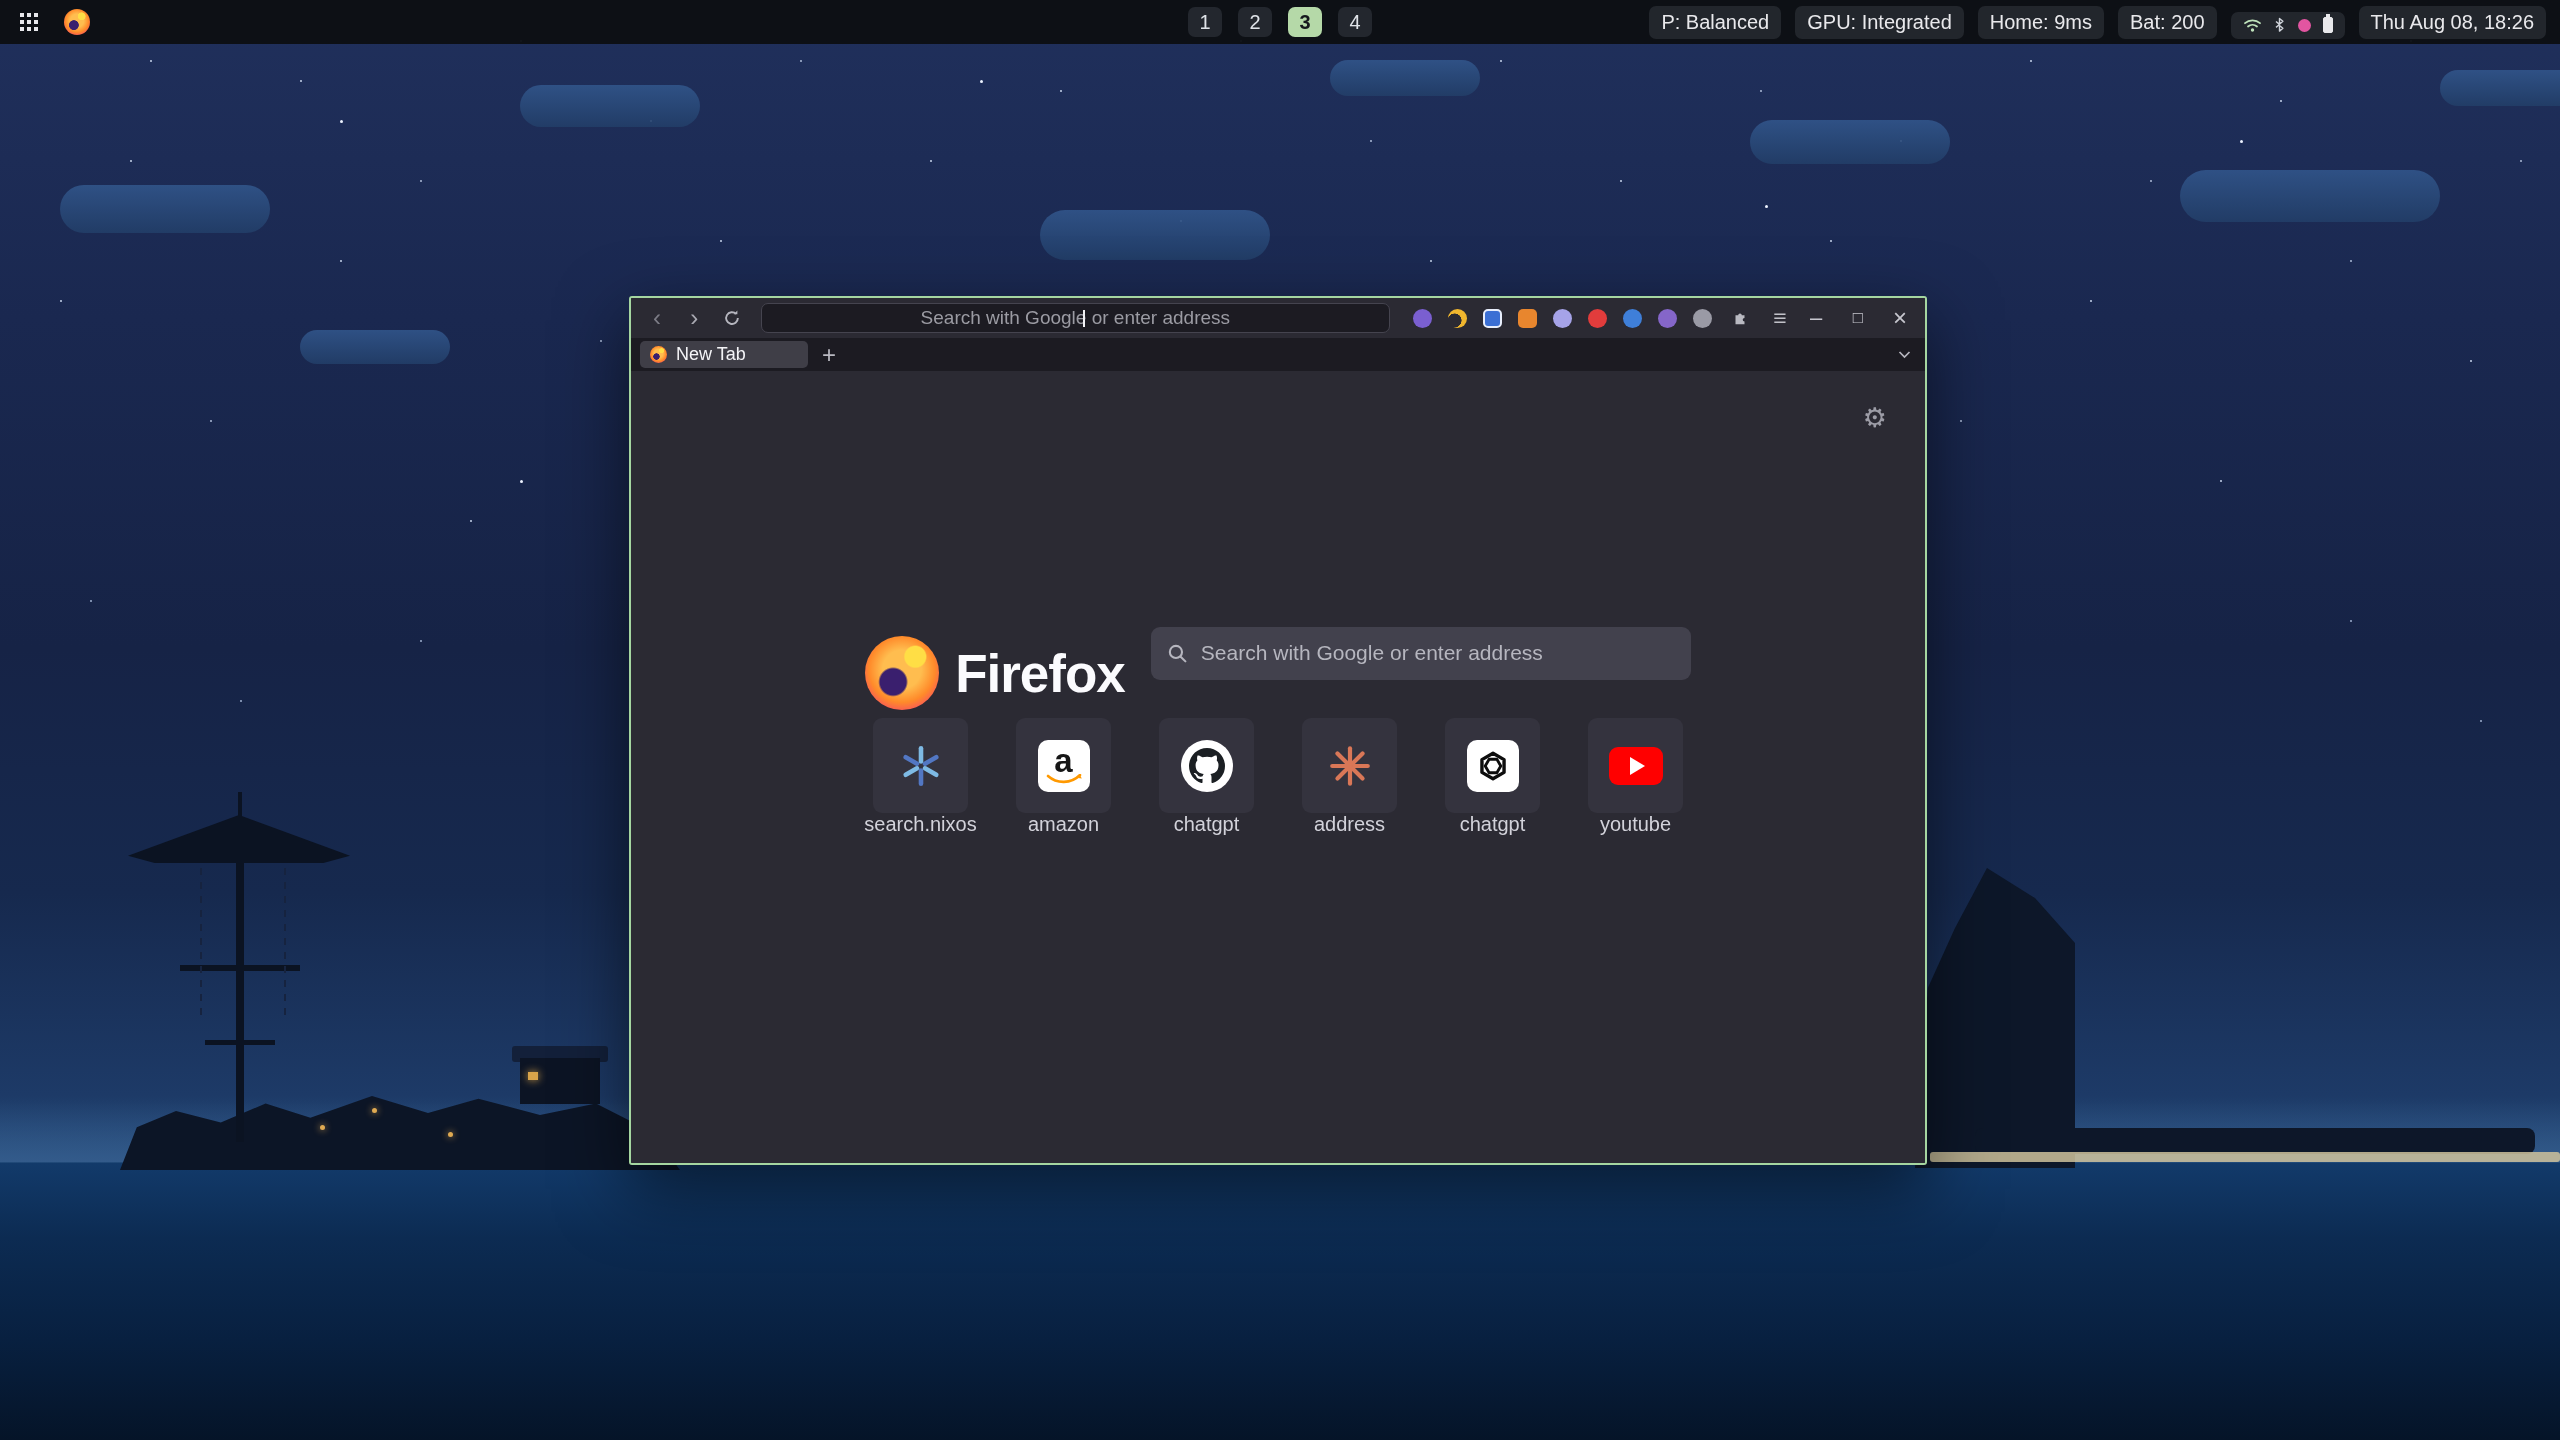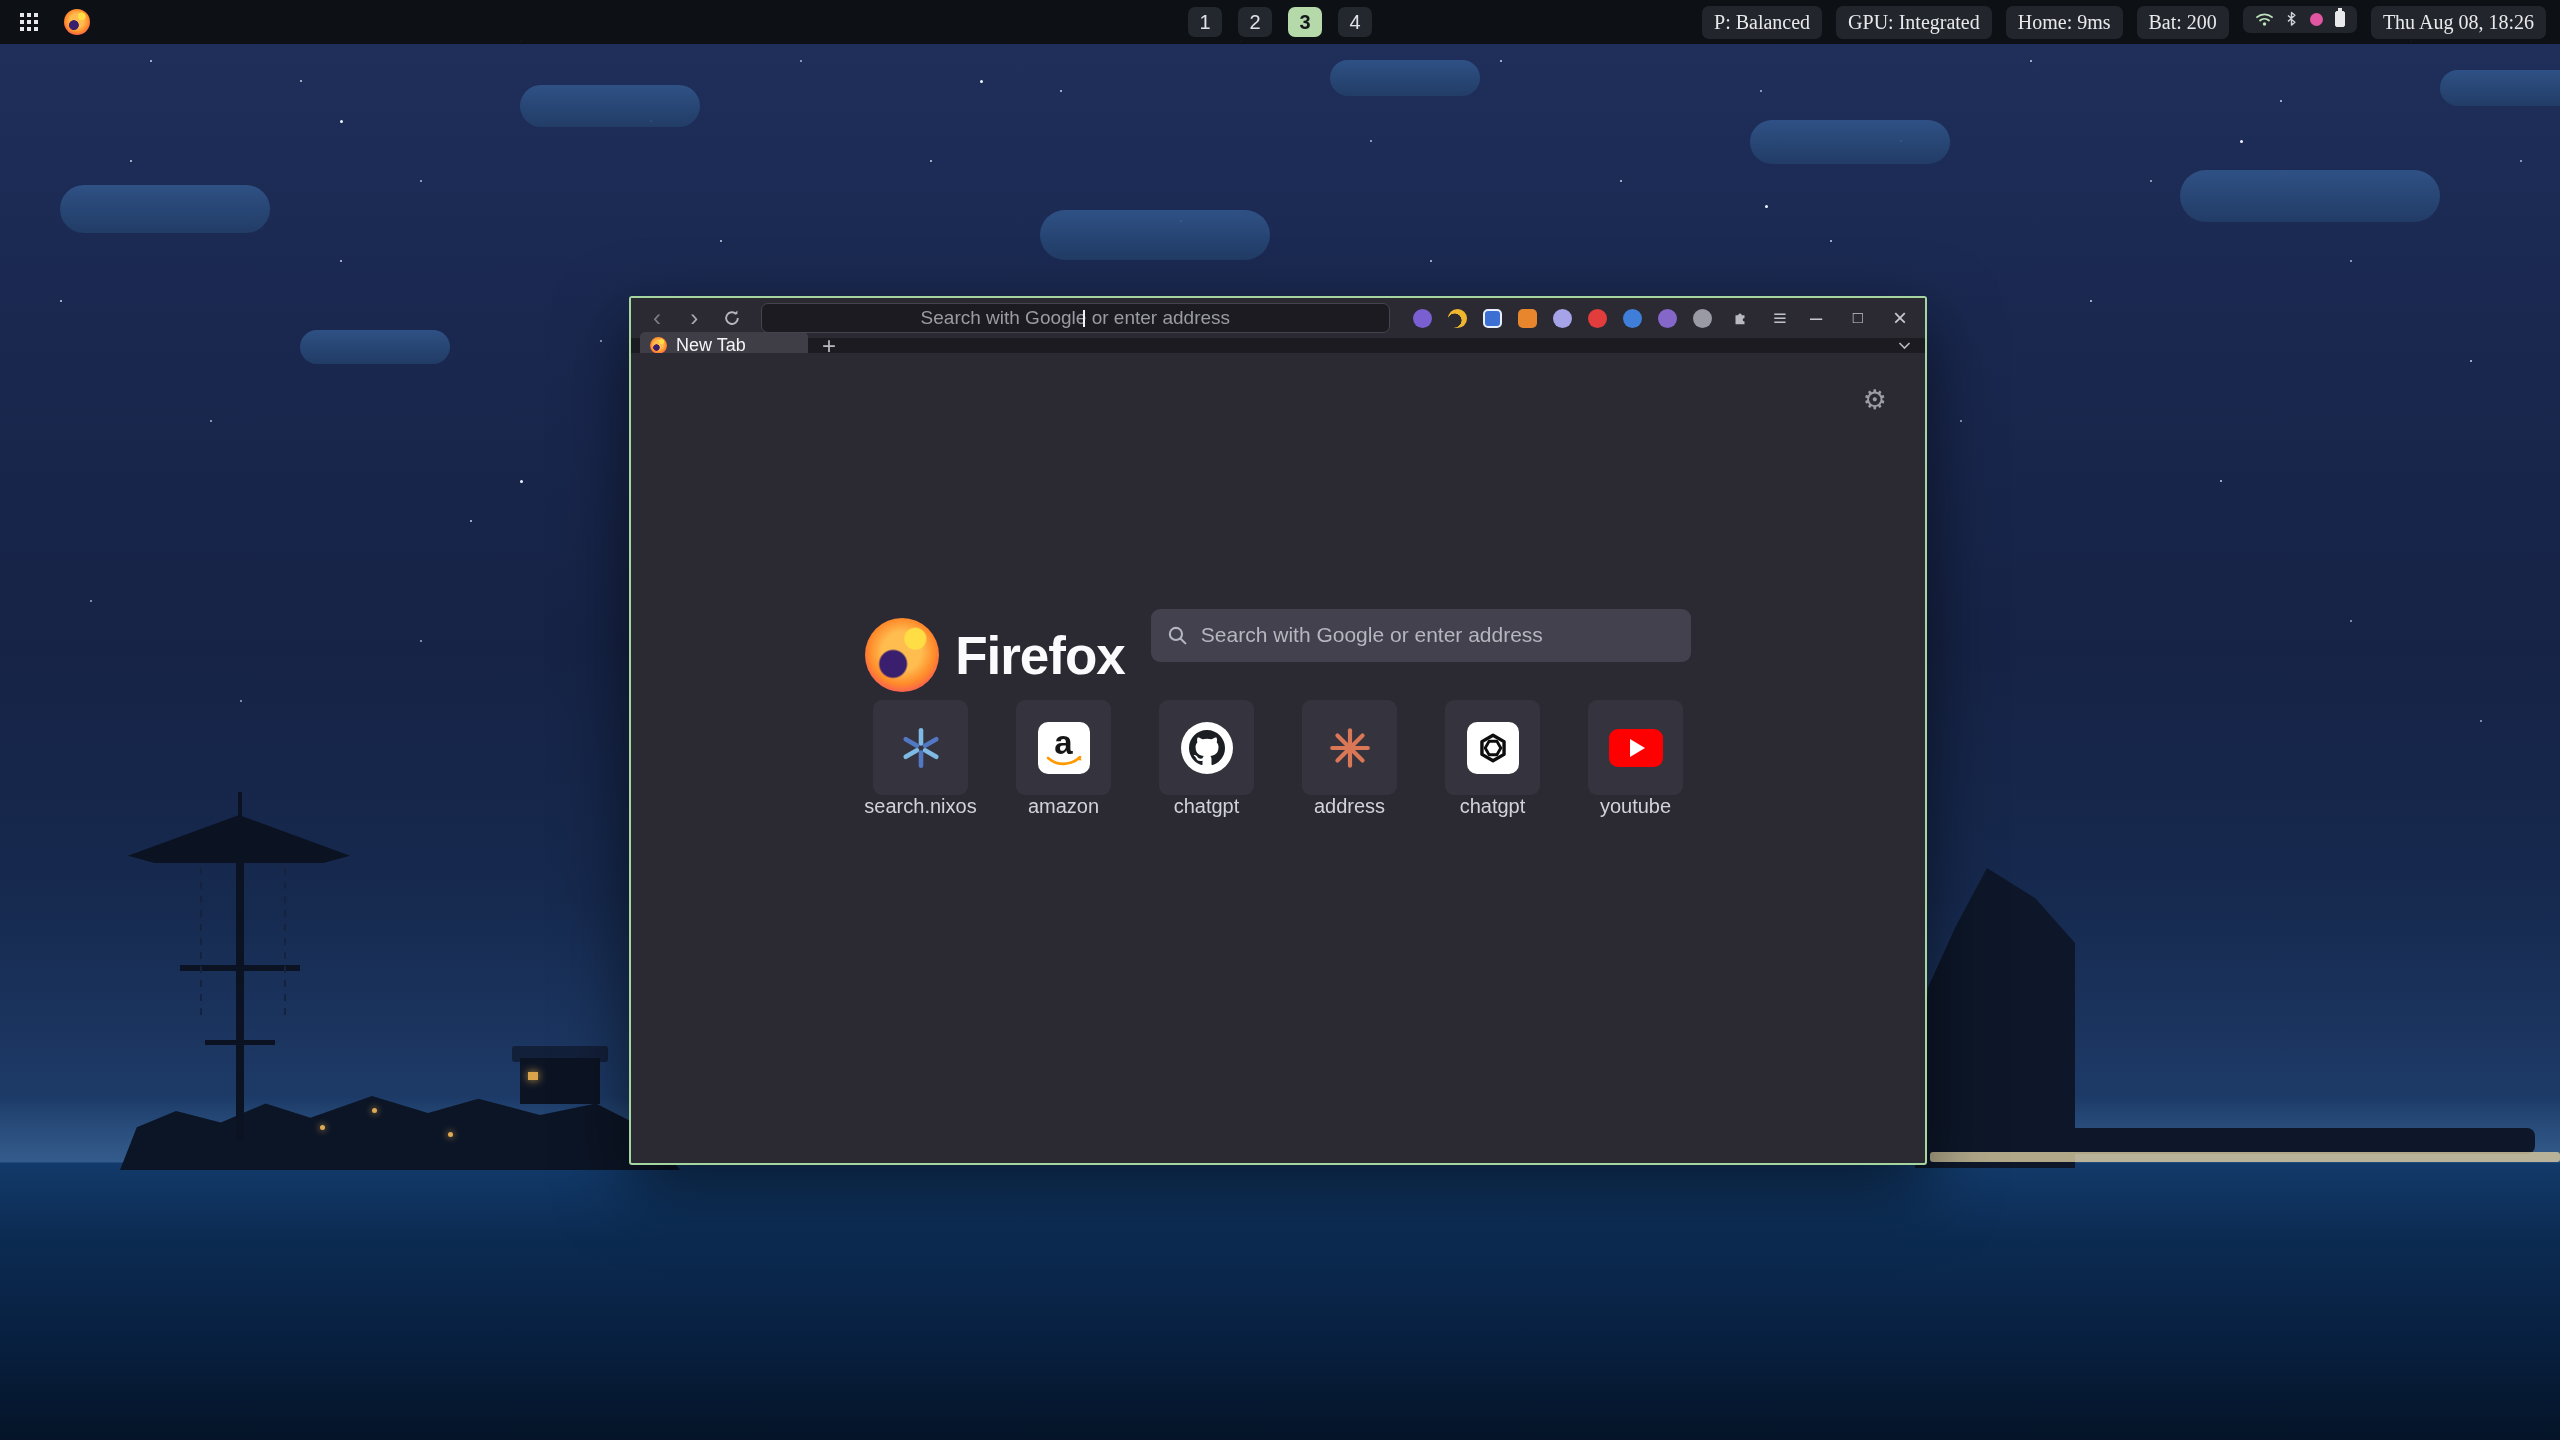--- a/index.html
+++ b/index.html
@@ -56,21 +56,21 @@
   .launcher-grid::before{content:"";position:absolute;width:4px;height:4px;background:#e8e8ec;
     box-shadow:7px 0 #e8e8ec,14px 0 #e8e8ec,0 7px #e8e8ec,7px 7px #e8e8ec,14px 7px #e8e8ec,0 14px #e8e8ec,7px 14px #e8e8ec,14px 14px #e8e8ec;}
   .ff-orb{border-radius:50%;
     background:radial-gradient(circle at 68% 28%,#ffde45 0 14%,rgba(0,0,0,0) 16%),
                radial-gradient(circle at 38% 62%,#3a1f6e 0 20%,rgba(0,0,0,0) 23%),
                radial-gradient(circle at 50% 45%,#ffbd4f 0 35%,#ff8a2a 60%,#f5426c 85%,#b5007f 100%);}
   .sb-ff{width:26px;height:26px;}
   .sb-center{position:absolute;left:50%;top:0;height:44px;transform:translateX(-50%);display:flex;align-items:center;gap:16px;}
   .ws{width:34px;height:30px;border-radius:7px;background:#23272e;color:#dfe3e8;display:flex;align-items:center;justify-content:center;font-size:20px;cursor:default;}
   .ws.active{background:#b5d9a8;color:#15181d;font-weight:700;}
-  .sb-right{margin-left:auto;display:flex;align-items:flex-start;gap:14px;padding-right:14px;font-family:Liberation Serif, serif;}
+  .sb-right{margin-left:auto;display:flex;align-items:flex-end;gap:14px;padding-right:14px;}
   .pill{background:#22262c;border-radius:7px;padding:5px 12px;white-space:nowrap;}
   .tray{display:flex;align-items:center;gap:12px;}
   .dot-pink{width:13px;height:13px;border-radius:50%;background:#e255a1;}
   .batt{width:10px;height:16px;border:1.5px solid #e9e9ec;border-radius:2px;background:#e9e9ec;position:relative;}
   .batt::before{content:"";position:absolute;left:2px;top:-4px;width:4px;height:2.5px;background:#e9e9ec;}
 
   
   .window{position:absolute;left:629px;top:296px;width:1298px;height:869px;z-index:20;
     border:2px solid #a5d6a0;border-radius:3px;background:#2b2a33;box-shadow:0 24px 70px rgba(0,0,0,.55);overflow:hidden;}
   .toolbar{height:40px;background:#2b2a33;display:flex;align-items:center;padding:0 14px;gap:13px;}
@@ -81,21 +81,21 @@
   .urlbar input::placeholder{color:#9b9ba3;opacity:1;}
   .caret{position:absolute;left:calc(50% + 8px);top:6px;width:1.5px;height:17px;background:#f2f2f5;}
   .extrow{display:flex;align-items:center;gap:16px;margin-left:10px;}
   .ext{width:19px;height:19px;border-radius:50%;}
   .ext.sq{border-radius:5px;}
   .iconbtn{color:#c1c1c8;display:flex;align-items:center;justify-content:center;width:24px;height:24px;}
   .winctl{display:flex;align-items:center;gap:20px;margin-left:auto;color:#c6c6ce;}
   .winctl span{display:flex;align-items:center;justify-content:center;width:22px;}
   .ctl-min{font-size:22px;} .ctl-max{font-size:17px;} .ctl-close{font-size:24px;}
 
-  .tabbar{height:15px;background:#1c1b22;display:flex;align-items:center;padding:0 6px;}
+  .tabbar{height:33px;background:#1c1b22;display:flex;align-items:center;padding:0 6px;}
   .tab{display:flex;align-items:center;gap:9px;width:168px;height:27px;background:#3f3e47;border-radius:5px;padding:0 10px;margin-left:3px;}
   .tab-ff{width:17px;height:17px;flex:none;}
   .tab-title{color:#f4f4f7;font-size:18px;white-space:nowrap;overflow:hidden;}
   .newtab-btn{color:#b9b9c1;font-size:24px;width:30px;height:27px;display:flex;align-items:center;justify-content:center;margin-left:6px;border-radius:5px;}
   .tab-chevron{margin-left:auto;margin-right:8px;display:flex;align-items:center;}
 
   .content{position:relative;height:calc(869px - 4px - 40px - 33px);background:#2b2a33;}
   .gear{position:absolute;right:38px;top:34px;color:#9c9ca6;font-size:27px;line-height:1;}
   .hero{position:absolute;left:0;top:225px;width:100%;display:flex;align-items:center;justify-content:center;gap:26px;}
   .brandwrap{display:flex;align-items:center;gap:16px;margin-top:40px;}

